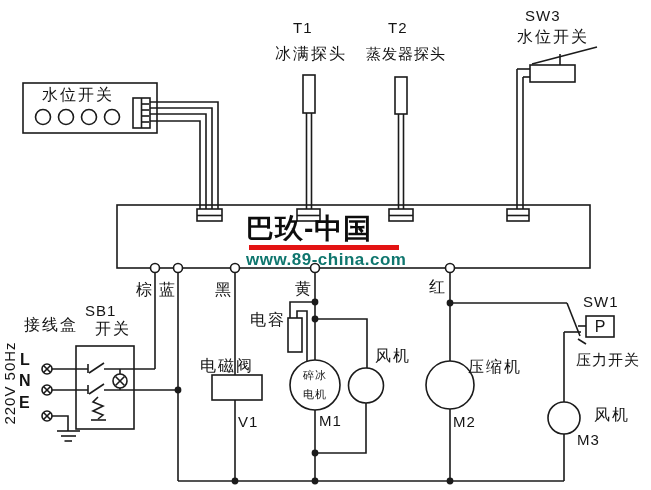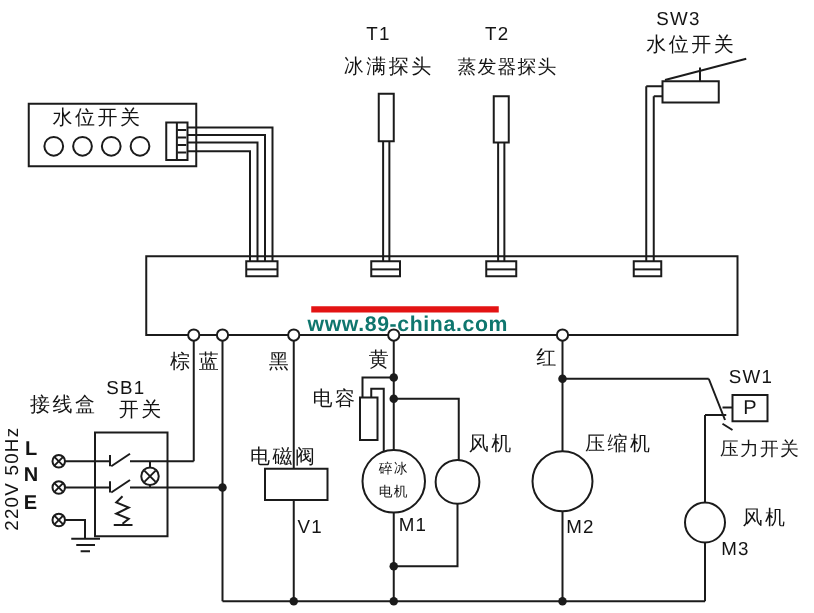--- a/index.html
+++ b/index.html
@@ -204,20 +204,21 @@
 
   <div class="lbl id" style="left:293px;top:20px;">T1</div>
   <div class="lbl cn" style="left:275px;top:45px;">冰满探头</div>
   <div class="lbl id" style="left:388px;top:20px;">T2</div>
   <div class="lbl small-cn" style="left:366px;top:46px;">蒸发器探头</div>
   <div class="lbl id" style="left:525px;top:8px;">SW3</div>
   <div class="lbl cn" style="left:517px;top:28px;">水位开关</div>
 
   <div class="lbl cn" style="left:42px;top:86px;">水位开关</div>
 
+  <div class="lbl wm-title" style="left:246px;top:214px;">巴玖-中国</div>
   <div class="wm-underline"></div>
   <div class="lbl wm-url" style="left:246px;top:251px;">www.89-china.com</div>
 
   <div class="lbl wirecol" style="left:136px;top:281px;">棕</div>
   <div class="lbl wirecol" style="left:159px;top:281px;">蓝</div>
   <div class="lbl wirecol" style="left:215px;top:281px;">黑</div>
   <div class="lbl wirecol" style="left:295px;top:280px;">黄</div>
   <div class="lbl wirecol" style="left:429px;top:278px;">红</div>
 
   <div class="lbl cn" style="left:24px;top:316px;">接线盒</div>
@@ -232,21 +233,21 @@
   <div class="lbl id" style="left:238px;top:414px;">V1</div>
 
   <div class="lbl cn" style="left:250px;top:311px;">电容</div>
   <div class="motor-text" style="left:291px;top:366px;width:48px;">
     <div>碎冰</div>
     <div>电机</div>
   </div>
   <div class="lbl id" style="left:319px;top:413px;">M1</div>
   <div class="lbl cn" style="left:375px;top:347px;">风机</div>
 
-  <div class="lbl cn" style="left:468px;top:347px;">压缩机</div>
+  <div class="lbl cn" style="left:468px;top:358px;">压缩机</div>
   <div class="lbl id" style="left:453px;top:414px;">M2</div>
 
   <div class="lbl id" style="left:583px;top:294px;">SW1</div>
   <div class="pbox">P</div>
   <div class="lbl small-cn" style="left:576px;top:352px;">压力开关</div>
   <div class="lbl cn" style="left:594px;top:406px;">风机</div>
   <div class="lbl id" style="left:577px;top:432px;">M3</div>
 
 </div>
 

